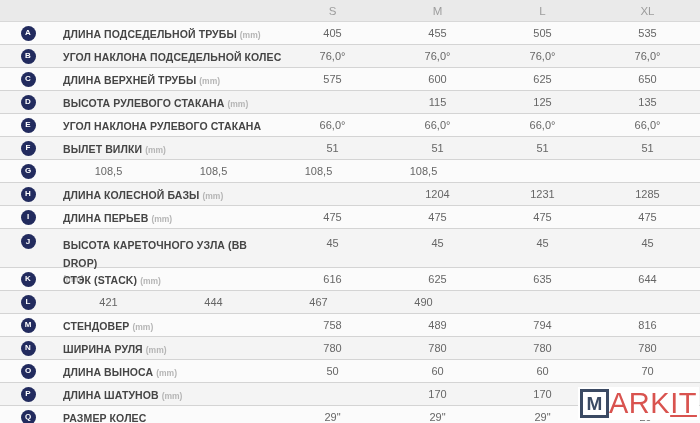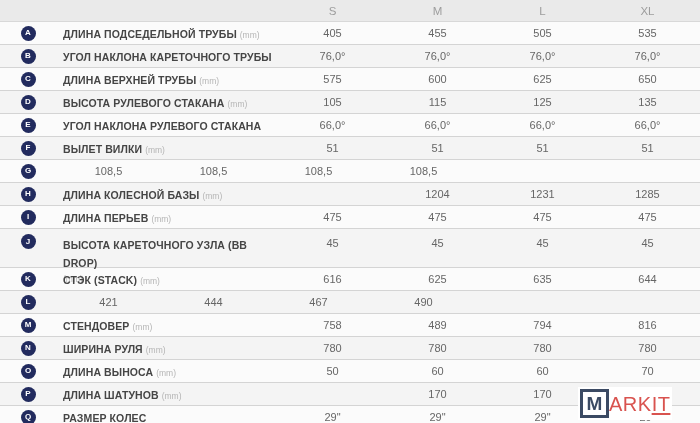--- a/index.html
+++ b/index.html
@@ -19,32 +19,32 @@
   .row.gray{background:var(--row-gray);}
   .row.tall{height:39px;align-items:flex-start;}
   .badge-col{width:56px;flex:0 0 56px;display:flex;justify-content:center;}
   .badge{width:15px;height:15px;border-radius:50%;background:var(--badge);color:#fff;
          font-size:8px;font-weight:bold;display:flex;align-items:center;justify-content:center;
          line-height:1;}
   .row.tall .badge-col{padding-top:5px;}
   .label-col{flex:1 1 auto;min-width:0;white-space:nowrap;padding-left:7px;}
   .row.tall .label-col{padding-top:6px;white-space:normal;}
   .lbl{font-size:10.5px;font-weight:bold;color:var(--label);letter-spacing:.1px;}
-  .unit{font-size:8.5px;color:var(--unit);font-weight:normal;margin-left:3px;}
+  .unit{font-size:8.5px;color:var(--unit);font-weight:bold;margin-left:3px;}
   .row.tall .unit{display:block;margin-left:0;margin-top:3px;}
   .cell{width:105px;flex:0 0 105px;text-align:center;font-size:11px;color:var(--value);}
   .row.tall .cell{padding-top:8px;}
   .row.header .cell{font-size:11.5px;color:var(--header-text);}
   .hdr-spacer{flex:1 1 auto;}
   .watermark{position:absolute;left:578px;top:387px;height:33px;display:flex;
              align-items:center;background:#fff;padding:0 2px;}
   .wm-box{width:29px;height:29px;border:3px solid var(--wm-navy);background:#fff;
           display:flex;align-items:center;justify-content:center;
           font-size:19px;font-weight:bold;color:var(--wm-navy);}
-  .wm-text{color:var(--wm-red);font-size:20px;letter-spacing:.5px;line-height:1;}
+  .wm-text{color:var(--wm-red);font-size:29px;letter-spacing:.5px;line-height:1;}
   .wm-text .ul{text-decoration:underline;text-underline-offset:2px;}
 </style>
 </head>
 <body>
 
 <div class="stage">
   <div class="tbl">
 
     <div class="row header">
       <div class="hdr-spacer"></div>
@@ -65,21 +65,21 @@
     <div class="cell">405</div>
     <div class="cell">455</div>
     <div class="cell">505</div>
     <div class="cell">535</div>
   </div>
         <div class="row gray">
     <div class="badge-col">
       <span class="badge">B</span>
     </div>
     <div class="label-col">
-      <span class="lbl">УГОЛ НАКЛОНА КАРЕТОЧНОГО ТРУБЫ</span><span class="unit"></span>
+      <span class="lbl">УГОЛ НАКЛОНА ПОДСЕДЕЛЬНОЙ КОЛЕС</span><span class="unit"></span>
     </div>
     <div class="cell">76,0°</div>
     <div class="cell">76,0°</div>
     <div class="cell">76,0°</div>
     <div class="cell">76,0°</div>
   </div>
         <div class="row light">
     <div class="badge-col">
       <span class="badge">C</span>
     </div>
@@ -91,21 +91,20 @@
     <div class="cell">625</div>
     <div class="cell">650</div>
   </div>
         <div class="row gray">
     <div class="badge-col">
       <span class="badge">D</span>
     </div>
     <div class="label-col">
       <span class="lbl">ВЫСОТА РУЛЕВОГО СТАКАНА</span><span class="unit">(mm)</span>
     </div>
-    <div class="cell">105</div>
     <div class="cell">115</div>
     <div class="cell">125</div>
     <div class="cell">135</div>
   </div>
         <div class="row light">
     <div class="badge-col">
       <span class="badge">E</span>
     </div>
     <div class="label-col">
       <span class="lbl">УГОЛ НАКЛОНА РУЛЕВОГО СТАКАНА</span><span class="unit"></span>

